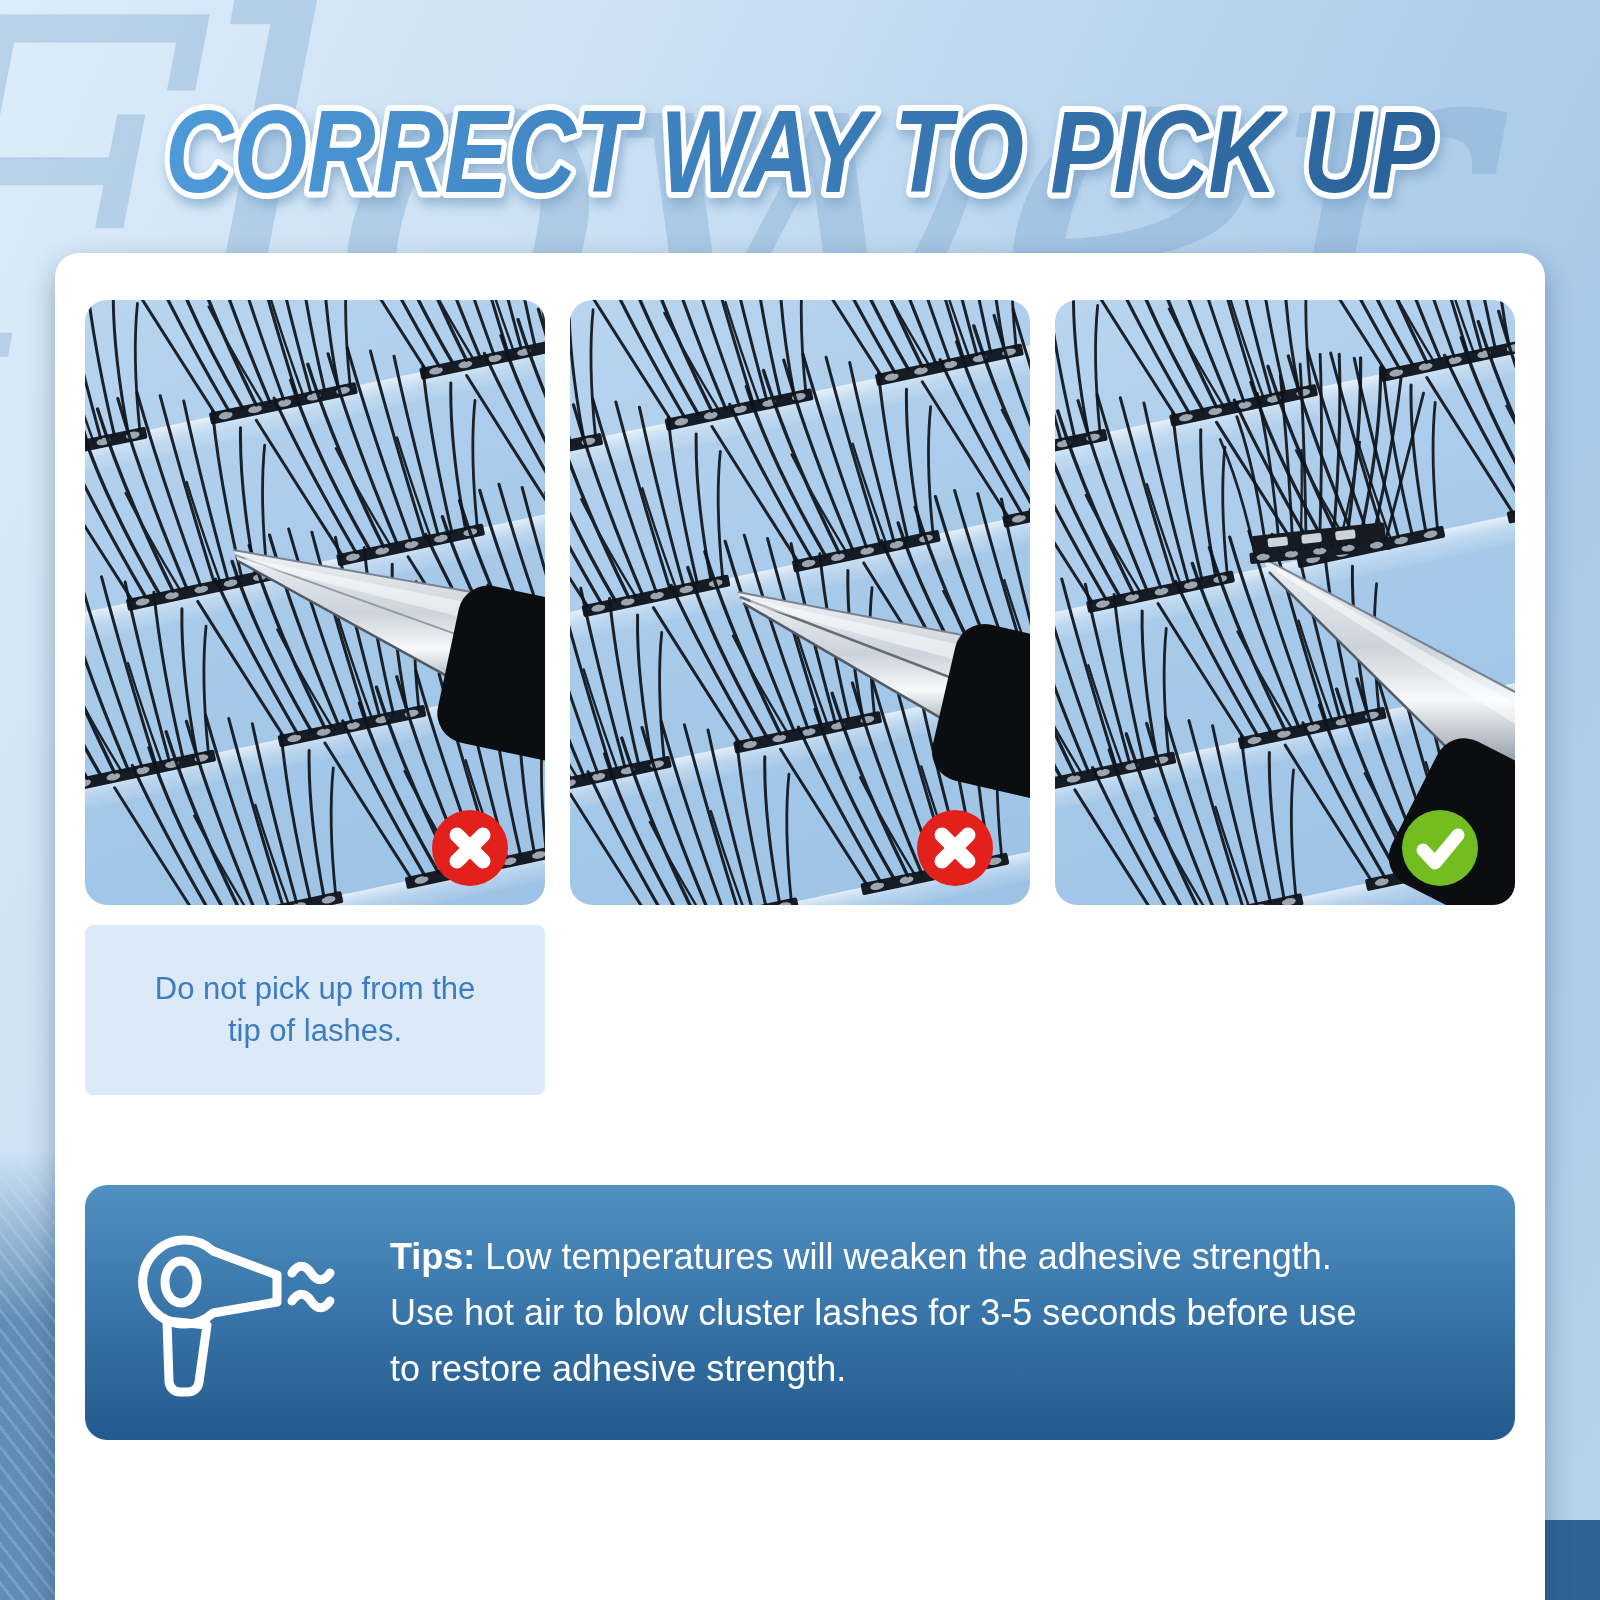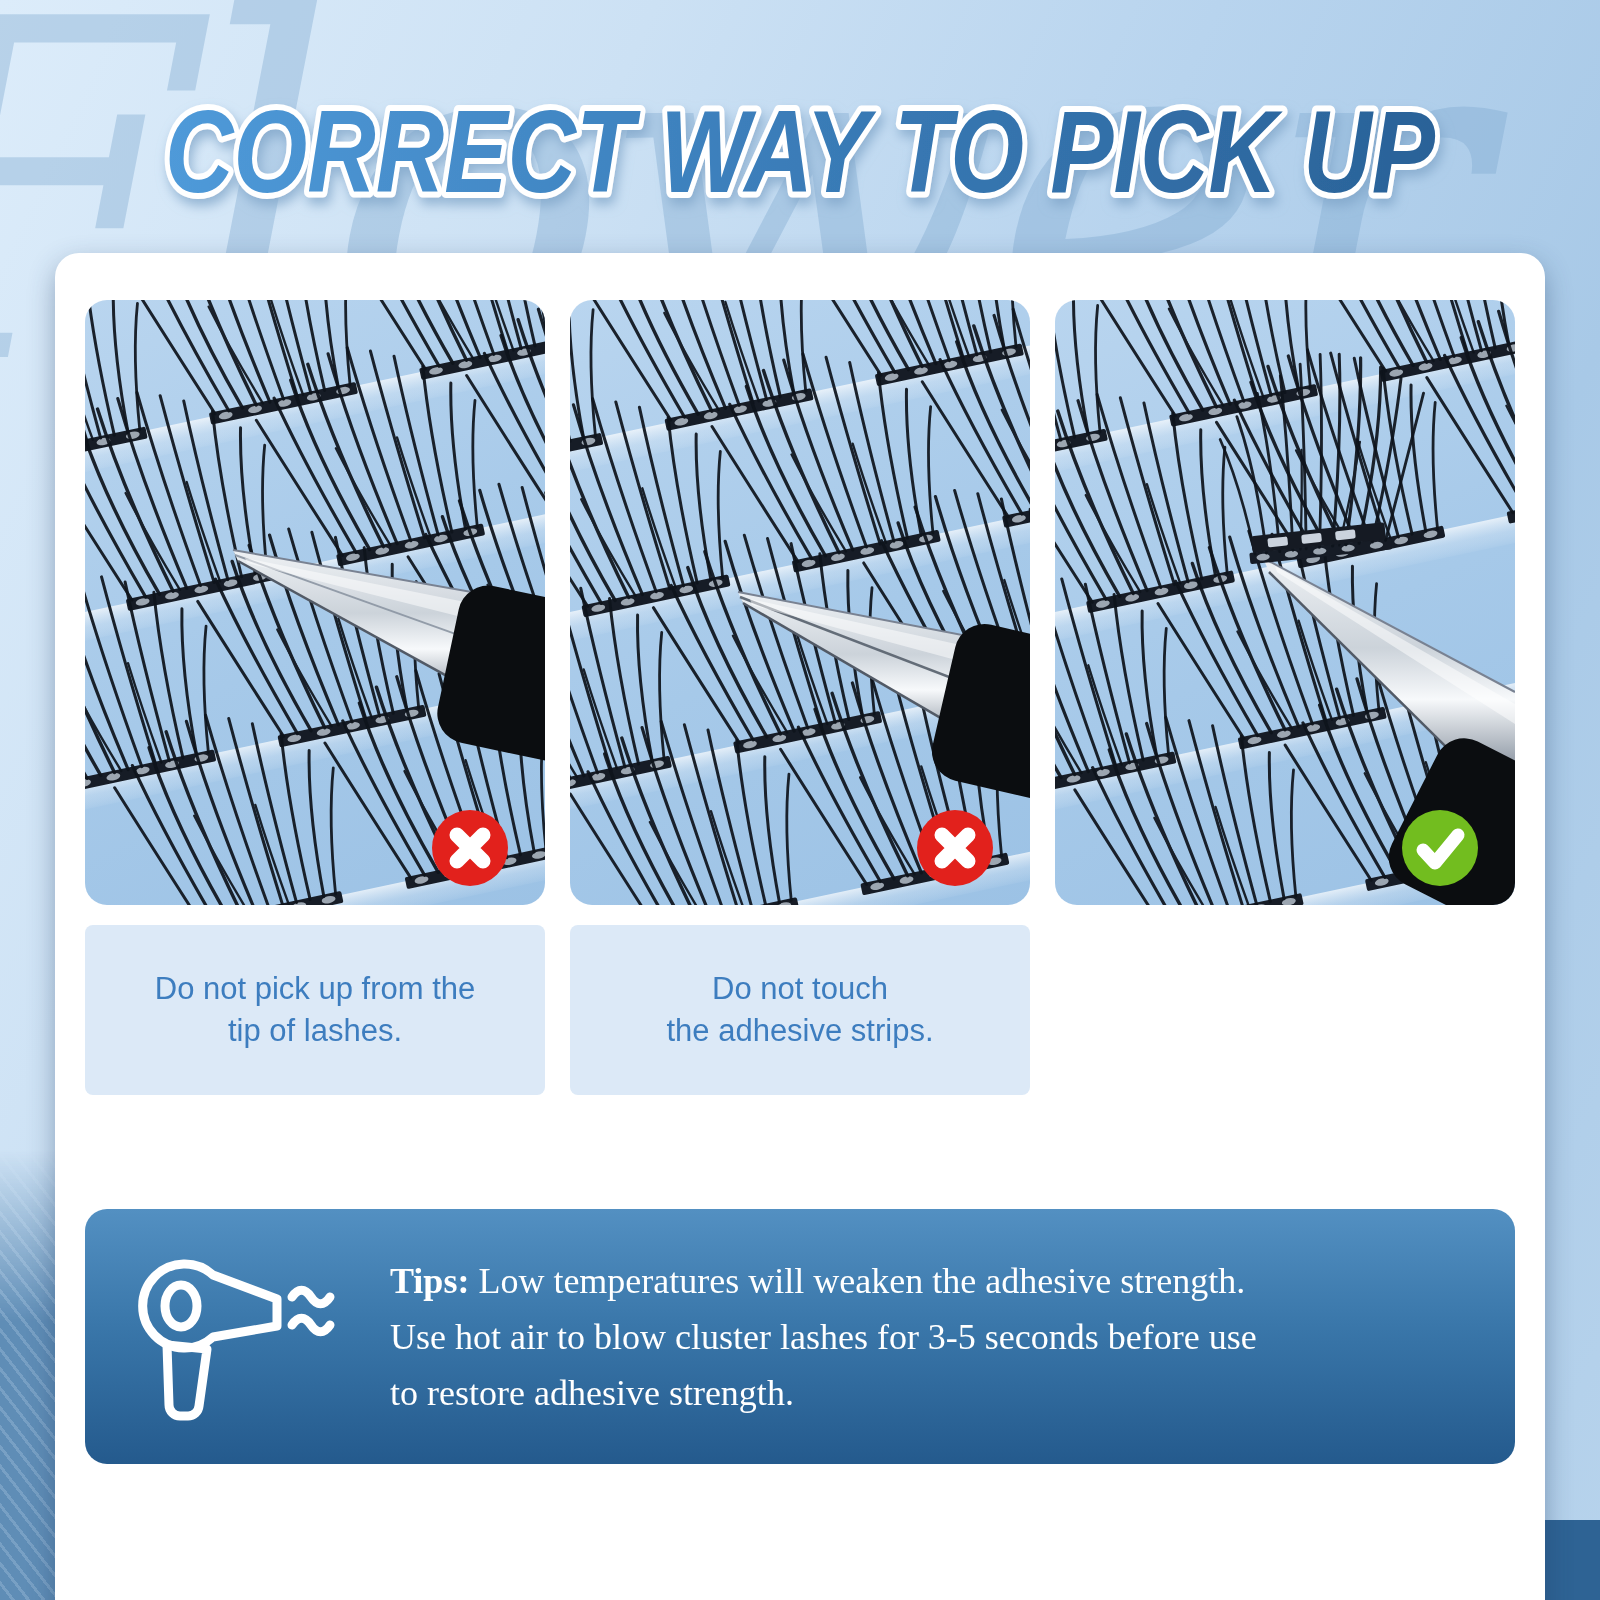--- a/index.html
+++ b/index.html
@@ -26,23 +26,23 @@
   .panels{position:absolute;left:30px;top:47px;width:1430px;display:flex;gap:25px;}
   .panel{width:460px;}
   .photo{position:relative;width:460px;height:605px;border-radius:22px;overflow:hidden;
          background:linear-gradient(155deg,#b9d5ef 0%,#a6c9e9 55%,#9cc2e5 100%);}
   .photo svg.art{position:absolute;left:0;top:0;width:460px;height:605px;}
   .badge{position:absolute;left:347px;top:510px;width:76px;height:76px;}
   .caption{margin-top:20px;height:170px;background:#dce9f7;border-radius:8px;
            display:flex;align-items:center;justify-content:center;text-align:center;
            color:#3d7dbf;font-size:31px;line-height:42px;white-space:pre-line;}
   
-  .tips{position:absolute;left:30px;top:956px;width:1430px;height:255px;border-radius:22px;
+  .tips{position:absolute;left:30px;top:932px;width:1430px;height:255px;border-radius:22px;
         background:linear-gradient(180deg,#5390c2 0%,#3a77aa 45%,#245a8d 100%);
-        display:flex;align-items:center;font-family:Liberation Serif, serif;}
+        display:flex;align-items:center;}
   .tips-icon{width:215px;height:175px;margin-left:42px;flex:0 0 auto;}
   .tips-text{margin-left:48px;margin-right:40px;color:#ffffff;font-size:36px;line-height:56px;}
   .tips-text b{font-weight:bold;}
   .tips-body{white-space:pre-line;}
 </style>
 </head>
 <body>
 
 <div class="stage">
 
@@ -216,22 +216,20 @@
               <rect x="392" y="318" width="190" height="160" rx="30" transform="rotate(13 392 318)" fill="#0b0d10"></rect>
             </g>
           </svg>
           <div class="badge">
             <svg viewBox="0 0 76 76" width="76" height="76">
               <circle cx="38" cy="38" r="38" fill="#e2211c"></circle>
               <path d="M25 25 L51 51 M51 25 L25 51" stroke="#ffffff" stroke-width="15" stroke-linecap="round" fill="none"></path>
             </svg>
           </div>
         </div>
-        <div class="caption">Do not touch
-the adhesive strips.</div>
       </div>
 
       <div class="panel">
         <div class="photo">
           <svg class="art" viewBox="0 0 460 605">
             <g transform="rotate(-12 230 300)">
               <g>
                 <rect x="-160" y="99" width="820" height="28" fill="url(#stripGrad)"></rect>
                 <rect x="-160" y="264" width="820" height="28" fill="url(#stripGrad)"></rect>
                 <rect x="-160" y="429" width="820" height="28" fill="url(#stripGrad)"></rect>

